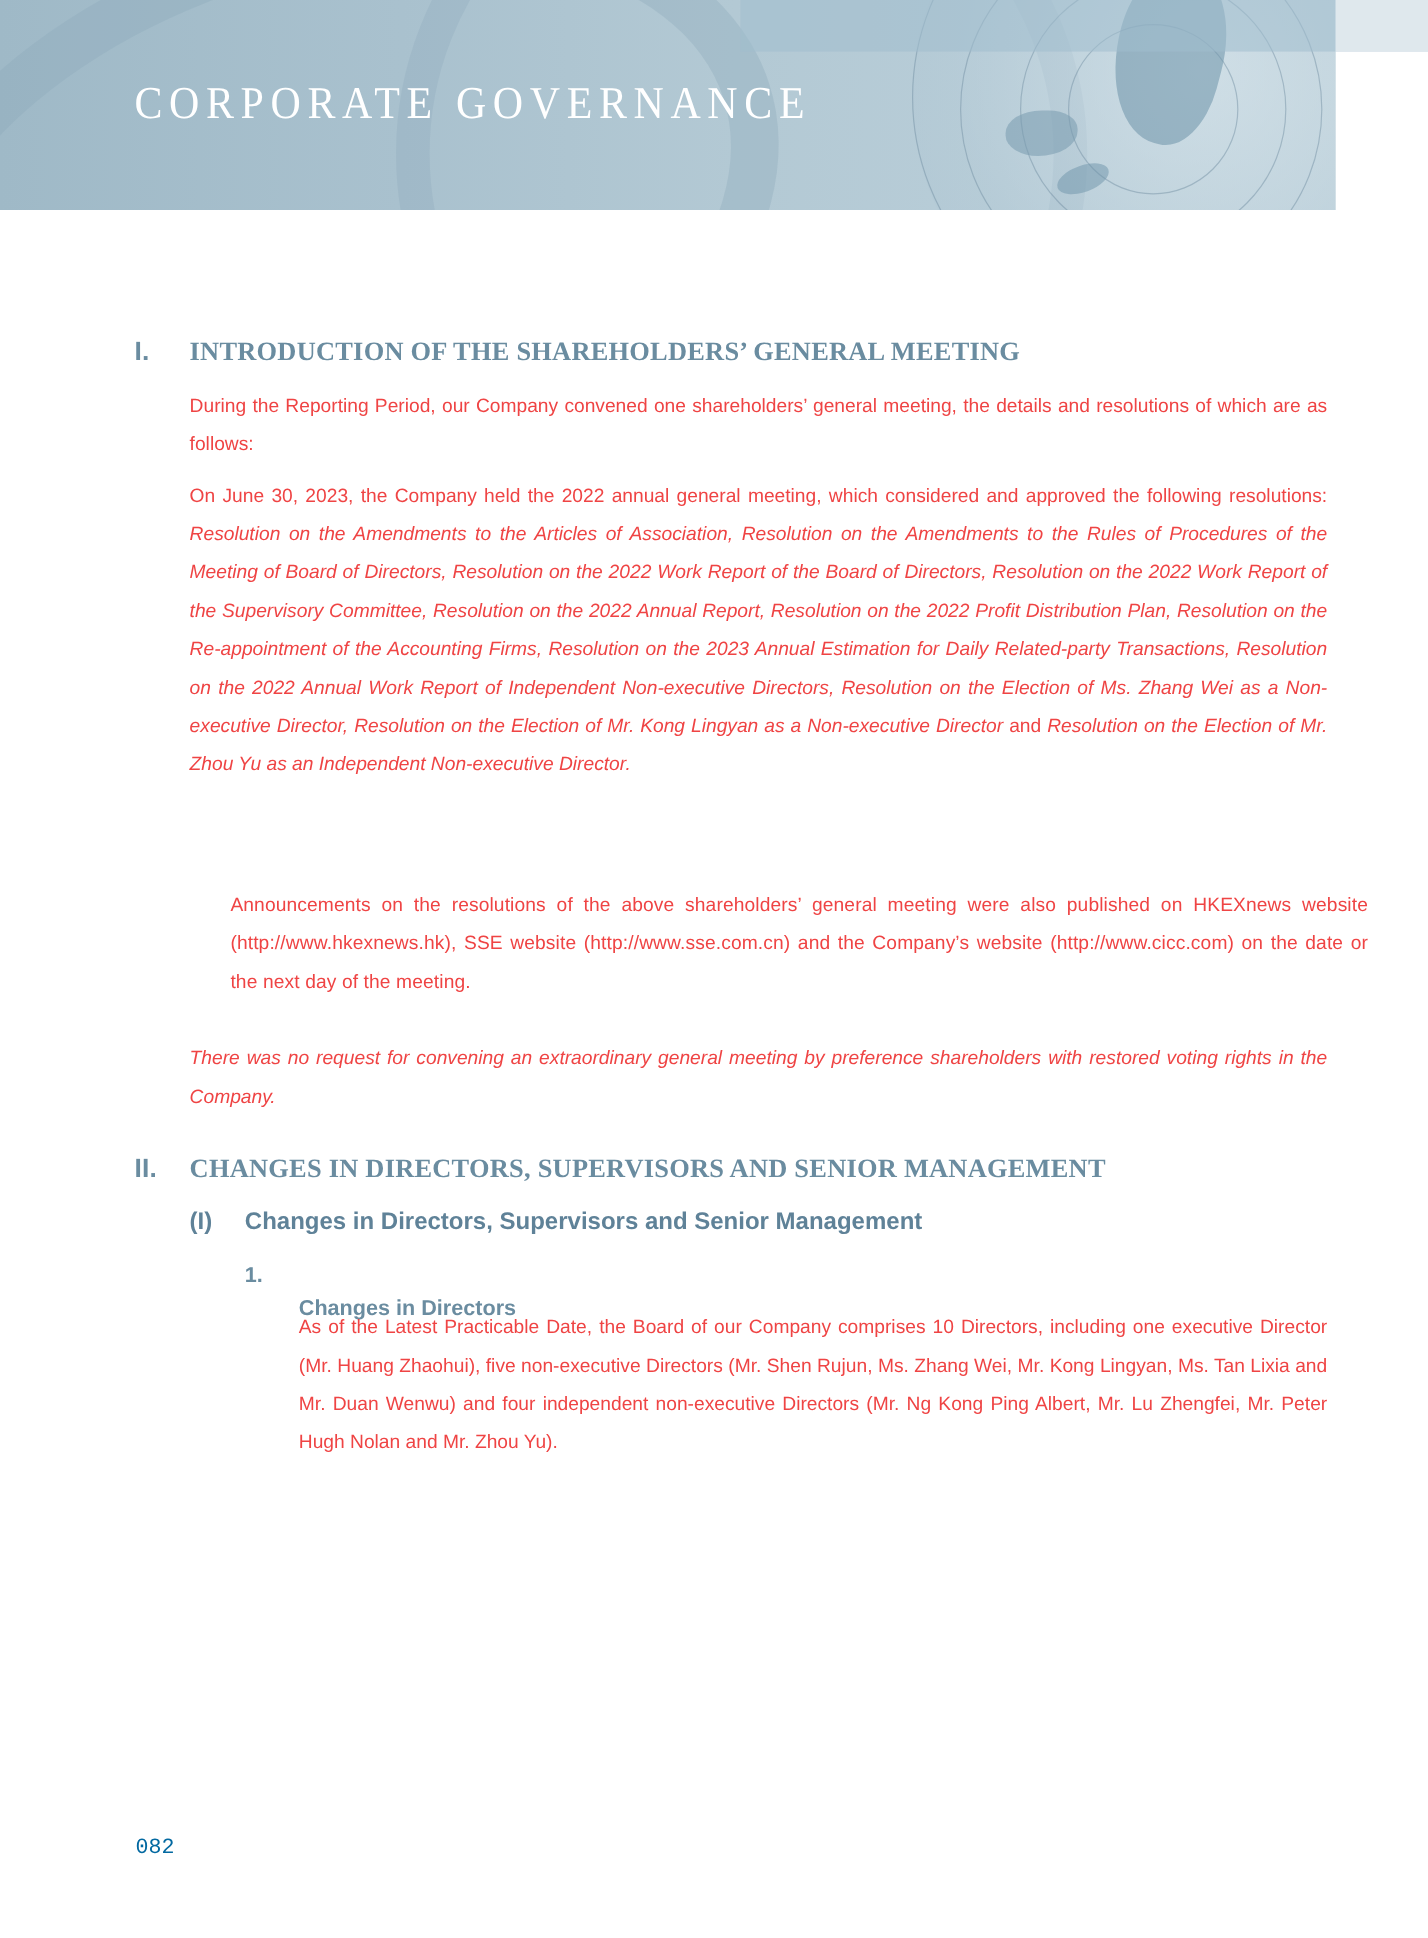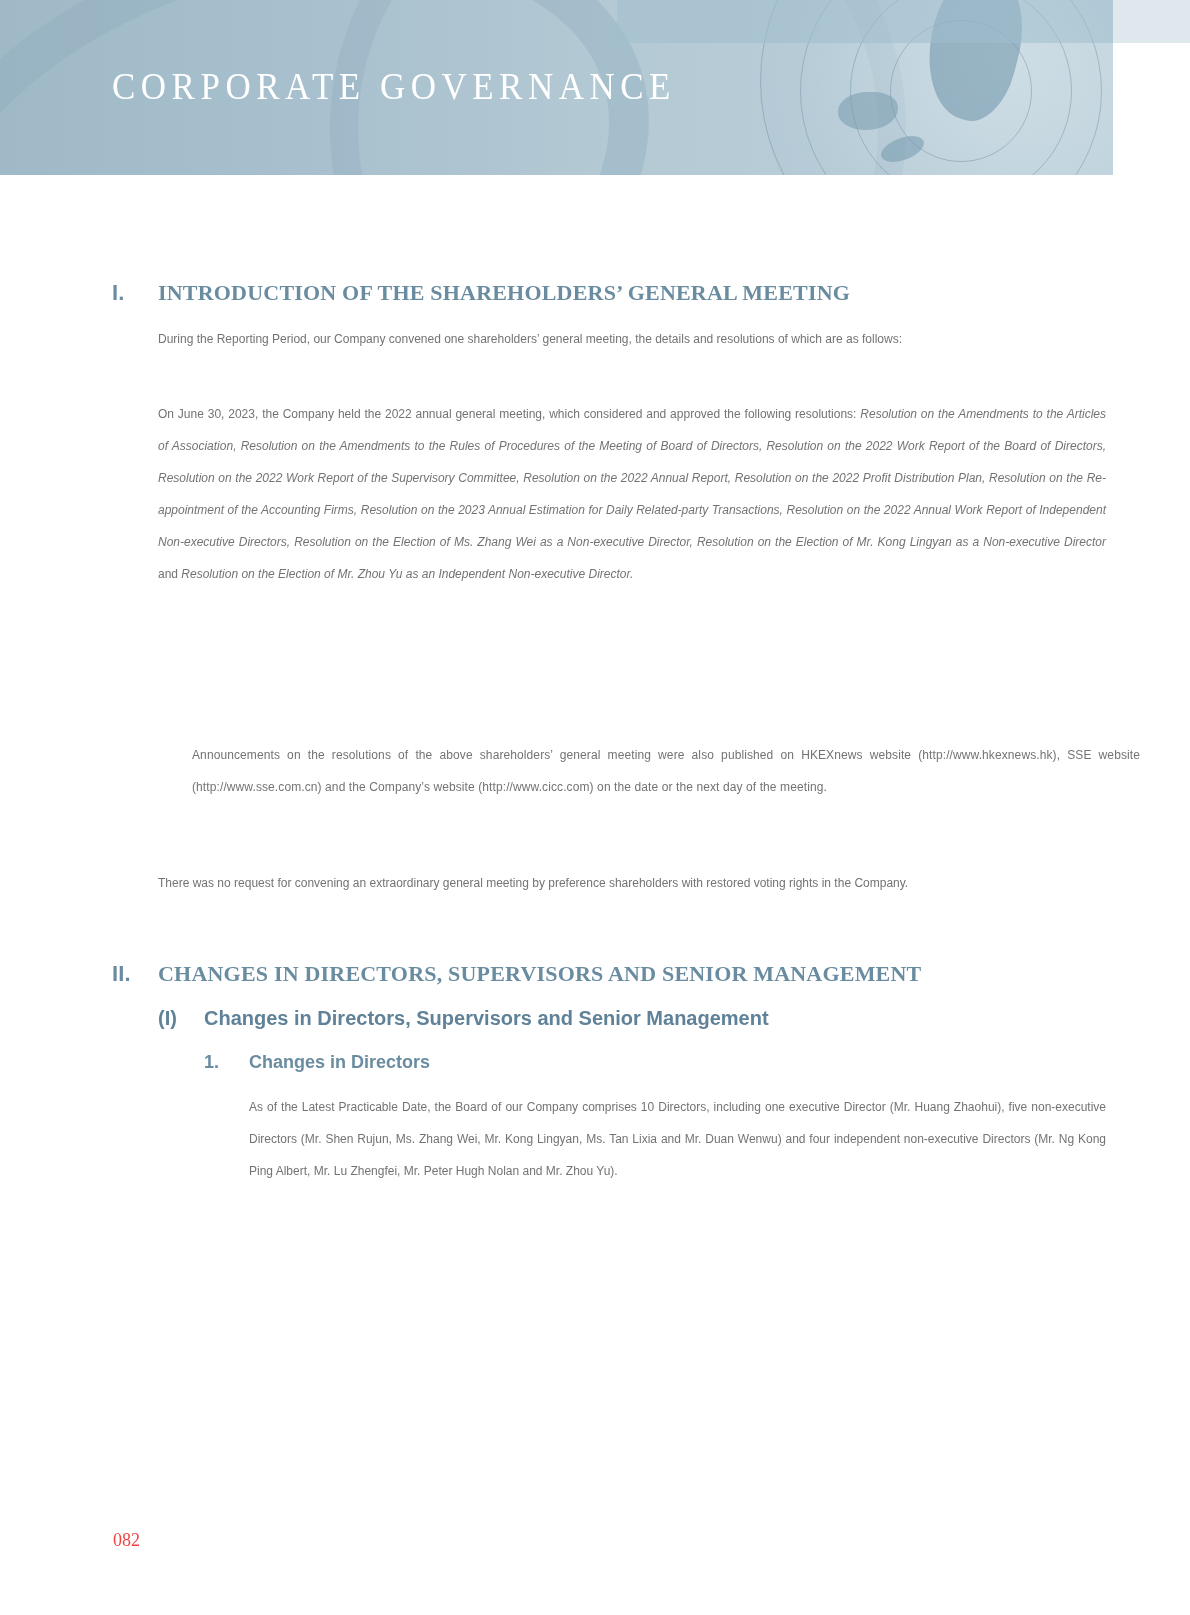--- a/index.html
+++ b/index.html
@@ -30,29 +30,29 @@
     .h1 { position: absolute; left: 112px; font-weight: bold; font-size: 22px; color: #6a8ca0; letter-spacing: 0.2px; }
     .h1 .num { position: absolute; left: 0; }
     .h1 .txt { position: absolute; left: 46px; white-space: nowrap; font-family: Liberation Serif, serif; }
 
     .h2 { position: absolute; left: 158px; font-weight: bold; font-size: 20px; color: #5f8298; }
     .h2 .num { position: absolute; left: 0; }
     .h2 .txt { position: absolute; left: 46px; white-space: nowrap; }
 
     .h3 { position: absolute; left: 204px; font-weight: bold; font-size: 18px; color: #6a8ca0; }
     .h3 .num { position: absolute; left: 0; }
-    .h3 .txt { position: absolute; left: 45px; white-space: nowrap; }
+    .h3 .txt { position: absolute; left: 45px; white-space: nowrap; margin-top: 28px; }
 
-    .para { position: absolute; left: 158px; width: 948px; font-size: 12px; line-height: 32px; color: #737373;
+    .para { position: absolute; left: 158px; width: 948px; font-size: 16px; line-height: 32px; color: #ef4444;
       text-align: justify; text-align-last: left; }
     .para.indent2 { left: 249px; width: 857px; }
     .para em { font-style: italic; }
     .para.spaced { letter-spacing: 0.1px; }
 
-    .page-number { position: absolute; left: 113px; top: 1530px; font-family: Liberation Serif, serif; font-size: 18px; color: #ef4444; }
+    .page-number { position: absolute; left: 113px; top: 1530px; font-family: Liberation Mono, monospace; font-size: 18px; color: #0369a1; }
   </style>
 </head>
 <body>
 
 <div class="banner">
   <div class="swoosh1"></div>
   <div class="swoosh2"></div>
   <div class="globe"></div>
   <div class="ring" style="left:800px;top:-60px;width:300px;height:300px;"></div>
   <div class="ring" style="left:850px;top:-20px;width:220px;height:220px;"></div>
@@ -72,21 +72,21 @@
 </div>
 
 <div class="para" style="top:323px;">During the Reporting Period, our Company convened one shareholders’ general meeting, the details and resolutions of which are as follows:</div>
 
 <div class="para" style="top:398px;">
   <span>On June 30, 2023, the Company held the 2022 annual general meeting, which considered and approved the following resolutions: </span><em>Resolution on the Amendments to the Articles of Association, Resolution on the Amendments to the Rules of Procedures of the Meeting of Board of Directors, Resolution on the 2022 Work Report of the Board of Directors, Resolution on the 2022 Work Report of the Supervisory Committee, Resolution on the 2022 Annual Report, Resolution on the 2022 Profit Distribution Plan, Resolution on the Re-appointment of the Accounting Firms, Resolution on the 2023 Annual Estimation for Daily Related-party Transactions, Resolution on the 2022 Annual Work Report of Independent Non-executive Directors, Resolution on the Election of Ms. Zhang Wei as a Non-executive Director, Resolution on the Election of Mr. Kong Lingyan as a Non-executive Director</em><span> and </span><em>Resolution on the Election of Mr. Zhou Yu as an Independent Non-executive Director.</em>
 </div>
 
 <div class="para spaced" style="top:739px;margin-left:34px;">Announcements on the resolutions of the above shareholders’ general meeting were also published on HKEXnews website (http://www.hkexnews.hk), SSE website (http://www.sse.com.cn) and the Company’s website (http://www.cicc.com) on the date or the next day of the meeting.</div>
 
-<div class="para" style="top:867px;">There was no request for convening an extraordinary general meeting by preference shareholders with restored voting rights in the Company.</div>
+<div class="para" style="top:867px;font-style:italic;">There was no request for convening an extraordinary general meeting by preference shareholders with restored voting rights in the Company.</div>
 
 <div class="h1" style="top:961px;">
   <span class="num">II.</span>
   <span class="txt">CHANGES IN DIRECTORS, SUPERVISORS AND SENIOR MANAGEMENT</span>
 </div>
 
 <div class="h2" style="top:1007px;">
   <span class="num">(I)</span>
   <span class="txt">Changes in Directors, Supervisors and Senior Management</span>
 </div>

